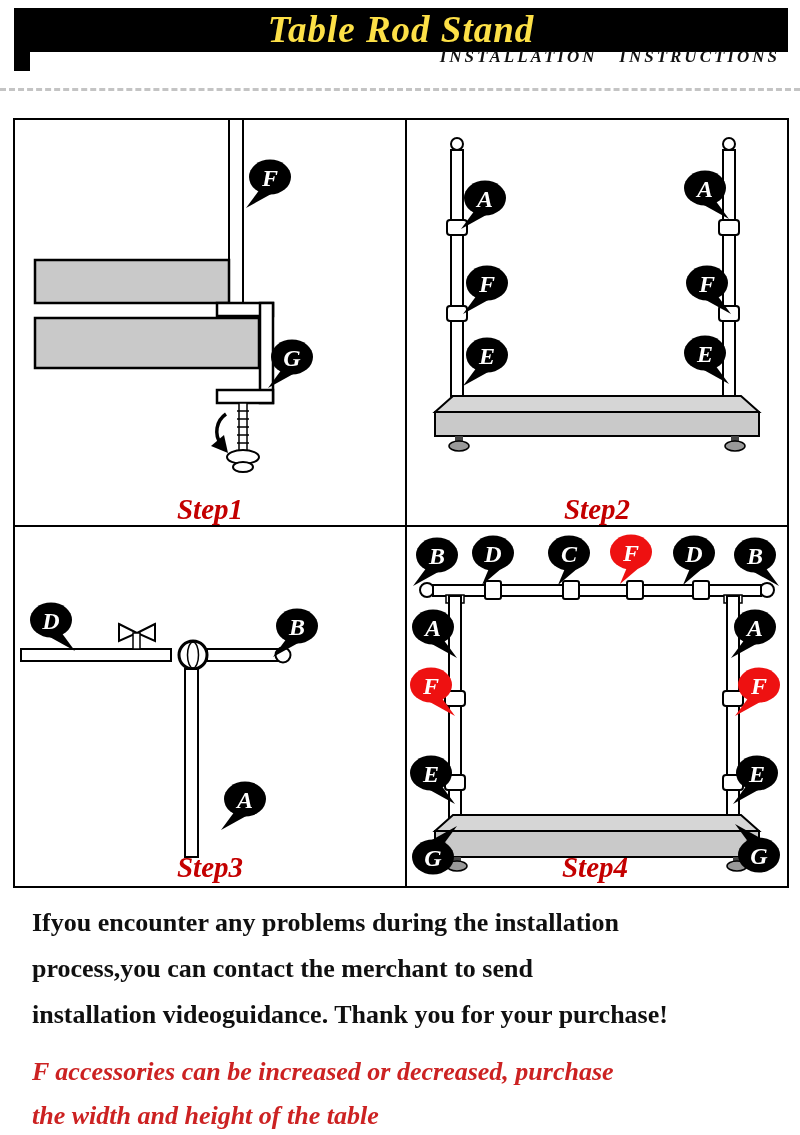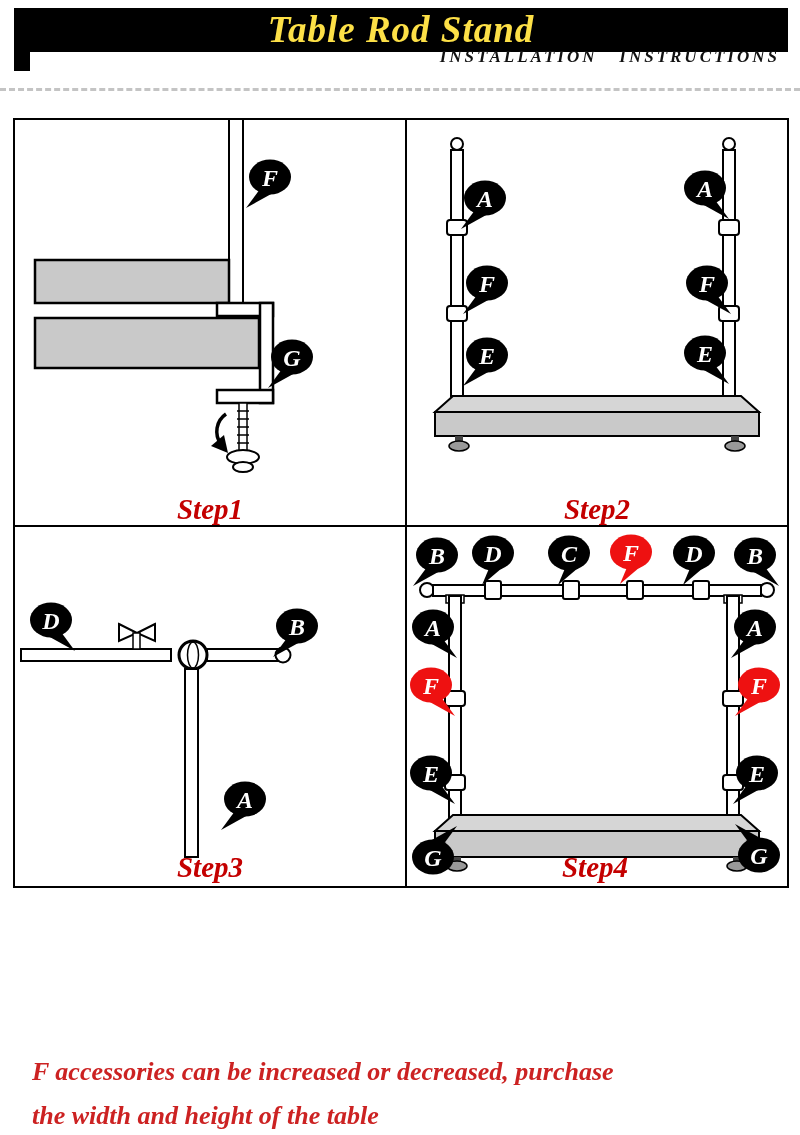--- a/index.html
+++ b/index.html
@@ -281,19 +281,24 @@
         </g>
         <g transform="translate(352,328)">
           <use href="#bub-ul" fill="#000"></use>
             <text class="bub" text-anchor="middle" y="8.5">G</text>
         </g>
         <text class="step" x="188" y="350" text-anchor="middle" fill="#c40000">Step4</text>
       </svg>
     </div>
   </div>
 
+  <div class="footer">
+    <div>Ifyou encounter any problems during the installation</div>
+    <div>process,you can contact the merchant to send</div>
+    <div>installation videoguidance. Thank you for your purchase!</div>
+  </div>
 
   <div class="note" style="color: rgb(204, 34, 34);">
     <div>F accessories can be increased or decreased, purchase</div>
     <div>the width and height of the table</div>
   </div>
 
 </div>
 
 </body></html>

